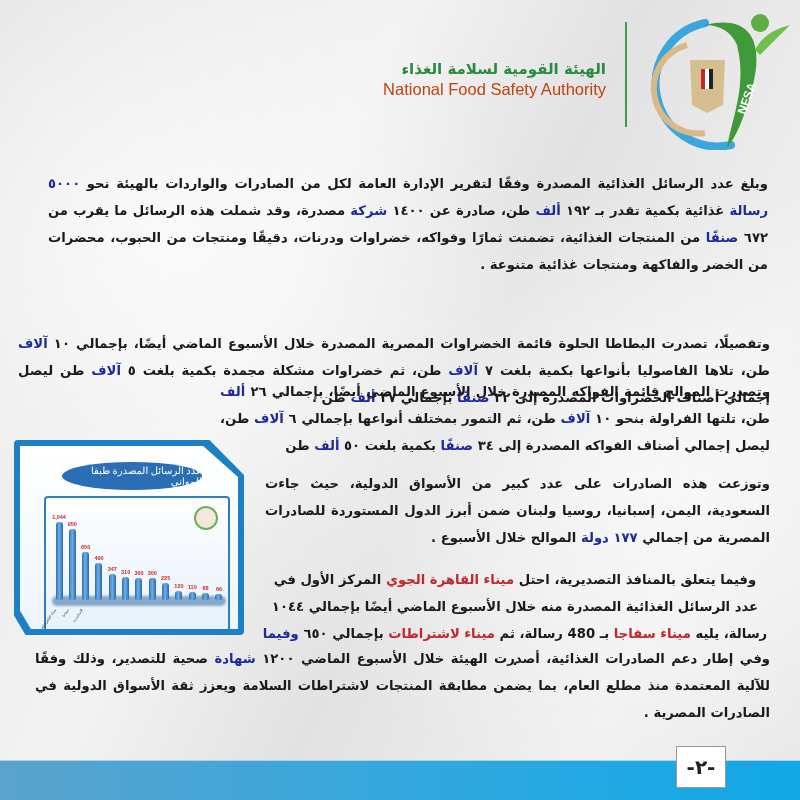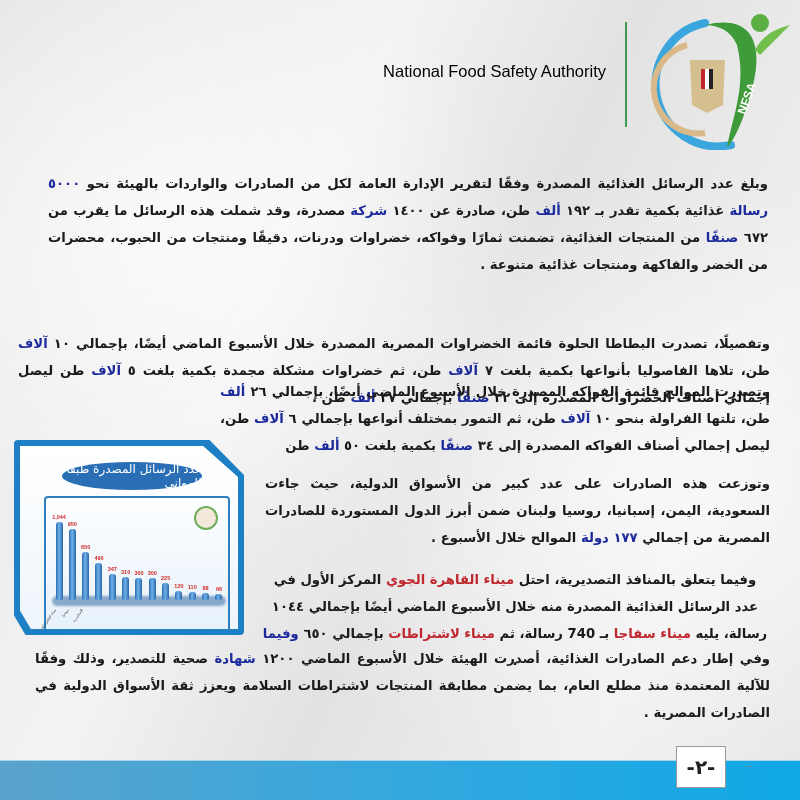--- a/index.html
+++ b/index.html
@@ -11,21 +11,21 @@
     background-image:
       radial-gradient(ellipse at 20% 30%, rgba(255,255,255,0.7) 0%, rgba(255,255,255,0) 40%),
       radial-gradient(ellipse at 80% 60%, rgba(255,255,255,0.6) 0%, rgba(255,255,255,0) 45%),
       linear-gradient(115deg, #e6e6e6 0%, #f3f3f3 35%, #e2e2e2 55%, #f0f0f0 80%, #e8e8e8 100%);
     color: #111;
   }
   
   .header { position: absolute; top: 0; left: 0; width: 800px; height: 150px; }
   .org-name { position: absolute; right: 194px; top: 60px; text-align: right; }
   .org-ar { font-size: 15px; color: #2a8a3e; direction: rtl; letter-spacing: 0.5px; font-weight: bold; }
-  .org-en { font-size: 16.5px; color: #000000; font-family: "Liberation Sans", sans-serif; margin-top: 2px; }
+  .org-en { font-size: 16.5px; color: #c2410c; font-family: "Liberation Sans", sans-serif; margin-top: 2px; }
   .header-divider { position: absolute; left: 625px; top: 22px; width: 2px; height: 105px; background: #3e9a4e; }
   .logo { position: absolute; left: 635px; top: 5px; width: 160px; height: 145px; }
 
   
   .para {
     position: absolute; direction: rtl; text-align: justify; text-align-last: right;
     font-size: 13.2px; line-height: 27px; font-weight: bold; color: #1a1a1a;
     font-family: "DejaVu Sans", sans-serif;
   }
   .hl { color: #1c2a9c; }
@@ -43,22 +43,22 @@
     background: #1d7fc4; border-radius: 4px 4px 4px 4px;
     clip-path: polygon(0 0, 85% 0, 100% 18%, 100% 100%, 5% 100%, 0 90%);
   }
   .chart-inner {
     position: absolute; left: 6px; top: 6px; right: 6px; bottom: 6px;
     background: linear-gradient(180deg, #ffffff 0%, #eef5fb 100%);
     clip-path: polygon(0 0, 84% 0, 100% 17%, 100% 100%, 5% 100%, 0 90%);
   }
   .chart-title {
     position: absolute; left: 42px; top: 16px; width: 140px; height: 28px; border-radius: 50%;
-    background: #2a6fb5; color: #fff; font-size: 12px; direction: rtl;
-    display: flex; align-items: center; justify-content: center;
+    background: #2a6fb5; color: #fff; font-size: 10px; direction: rtl;
+    display: flex; align-items: center; justify-content: center; font-family: Liberation Serif, serif;
   }
   .chart-plot {
     position: absolute; left: 24px; top: 50px; width: 186px; height: 140px;
     background: linear-gradient(180deg, #fdfeff 0%, #e6f1fa 100%);
     border: 2px solid #2f7fc0; border-radius: 4px;
   }
   .chart-logo {
     position: absolute; right: 10px; top: 8px; width: 24px; height: 24px; border-radius: 50%;
     border: 2px solid #6fae5a; background: #f2e9da;
   }
@@ -81,20 +81,21 @@
     border: 1px solid #999; display: flex; align-items: center; justify-content: center;
     font-size: 20px; font-weight: bold; color: #222; letter-spacing: 2px;
   }
   .footer-dash { position: absolute; left: 746px; top: 766px; width: 6px; height: 1px; background: #5a8fb8; }
 </style>
 </head>
 <body>
 
 <div class="header">
   <div class="org-name">
+    <div class="org-ar">الهيئة القومية لسلامة الغذاء</div>
     <div class="org-en">National Food Safety Authority</div>
   </div>
   <div class="header-divider"></div>
   <svg class="logo" viewBox="0 0 160 145">
     <path d="M70 18 A58 58 0 1 0 96 140" fill="none" stroke="#3aa6dd" stroke-width="8" stroke-linecap="round"></path>
     <path d="M52 40 A45 45 0 0 0 70 128" fill="none" stroke="#d9b98a" stroke-width="6"></path>
     <path d="M70 20 C110 10, 130 30, 118 80 C108 120, 96 140, 92 142 C98 110, 112 80, 102 40 C96 26, 84 20, 70 20 Z" fill="#3f9a3a"></path>
     <circle cx="125" cy="18" r="9" fill="#5cb043"></circle>
     <path d="M120 45 C128 30, 140 24, 155 20 C145 30, 135 40, 125 50 Z" fill="#6fbf4a"></path>
     <text x="110" y="110" fill="#ffffff" font-size="12" font-weight="bold" font-family="Liberation Sans, sans-serif" transform="rotate(-70 110 110)">NFSA</text>
@@ -196,21 +197,21 @@
         </div>
     </div>
   </div>
 </div>
 
 <div class="para p4">
   <span>وتوزعت هذه الصادرات على عدد كبير من الأسواق الدولية، حيث جاءت السعودية، اليمن، إسبانيا، روسيا ولبنان ضمن أبرز الدول المستوردة للصادرات المصرية من إجمالي </span><span class="hl">١٧٧ دولة</span><span> الموالح خلال الأسبوع .</span>
 </div>
 
 <div class="para p5">
-  <span>وفيما يتعلق بالمنافذ التصديرية، احتل </span><span class="hr">ميناء القاهرة الجوي</span><span> المركز الأول في عدد الرسائل الغذائية المصدرة منه خلال الأسبوع الماضي أيضًا بإجمالي ١٠٤٤ رسالة، يليه </span><span class="hr">ميناء سفاجا</span><span> بـ 740 رسالة، ثم </span><span class="hr">ميناء لاشتراطات</span><span> بإجمالي ٦٥٠ </span><span class="hl">وفيما</span><span> .</span>
+  <span>وفيما يتعلق بالمنافذ التصديرية، احتل </span><span class="hr">ميناء القاهرة الجوي</span><span> المركز الأول في عدد الرسائل الغذائية المصدرة منه خلال الأسبوع الماضي أيضًا بإجمالي ١٠٤٤ رسالة، يليه </span><span class="hr">ميناء سفاجا</span><span> بـ 480 رسالة، ثم </span><span class="hr">ميناء لاشتراطات</span><span> بإجمالي ٦٥٠ </span><span class="hl">وفيما</span><span> .</span>
 </div>
 
 <div class="para p6">
   <span>وفي إطار دعم الصادرات الغذائية، أصدرت الهيئة خلال الأسبوع الماضي ١٢٠٠ </span><span class="hl">شهادة</span><span> صحية للتصدير، وذلك وفقًا للآلية المعتمدة منذ مطلع العام، بما يضمن مطابقة المنتجات لاشتراطات السلامة ويعزز ثقة الأسواق الدولية في الصادرات المصرية .</span>
 </div>
 
 <div class="footer-bar"></div>
 <div class="page-num">-٢-</div>
 <div class="footer-dash"></div>
 

